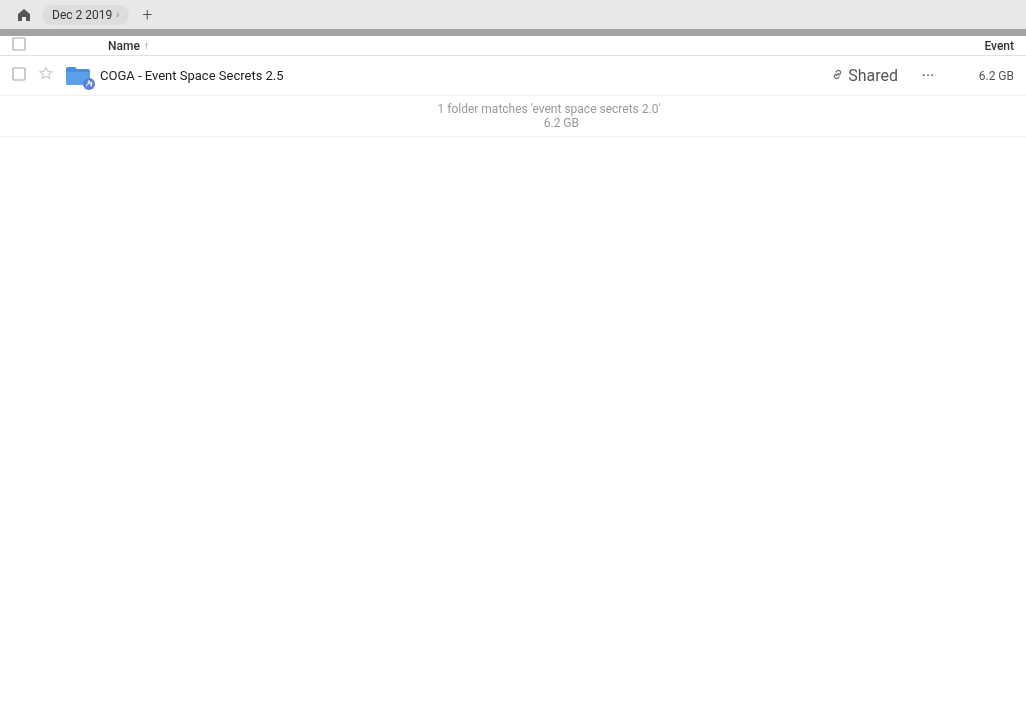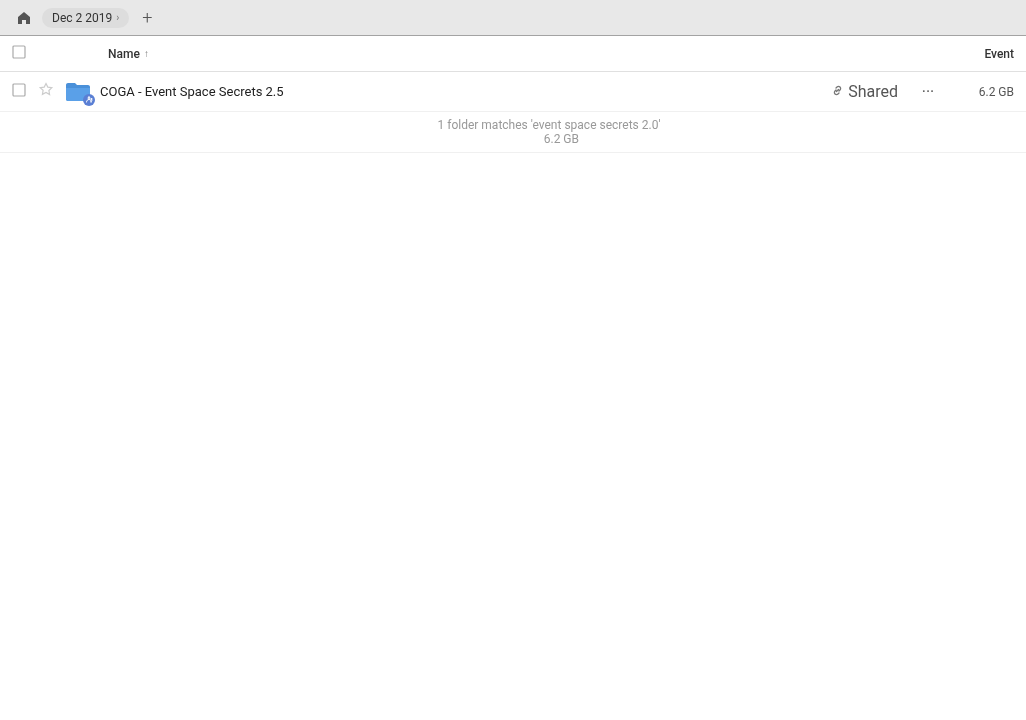--- a/index.html
+++ b/index.html
@@ -17,21 +17,21 @@
       font-size: 13px;
       color: #333;
     }
 
     .top-bar {
       display: flex;
       align-items: center;
       padding: 0 12px;
       height: 36px;
       background: #e8e8e8;
-      border-bottom: 1px solid #a3a3a3;
+      border-bottom: 7px solid #a3a3a3;
       gap: 6px;
     }
 
     .home-btn {
       width: 24px;
       height: 24px;
       display: flex;
       align-items: center;
       justify-content: center;
       border-radius: 4px;
@@ -75,21 +75,21 @@
       background: #ffffff;
       height: calc(720px - 36px);
       display: flex;
       flex-direction: column;
     }
 
     .list-header {
       display: flex;
       align-items: center;
       padding: 0 12px;
-      height: 36px;
+      height: 20px;
       border-bottom: 1px solid #e0e0e0;
       color: #555;
       font-size: 12px;
     }
 
     .header-checkbox {
       width: 18px;
       margin-right: 8px;
     }
 

